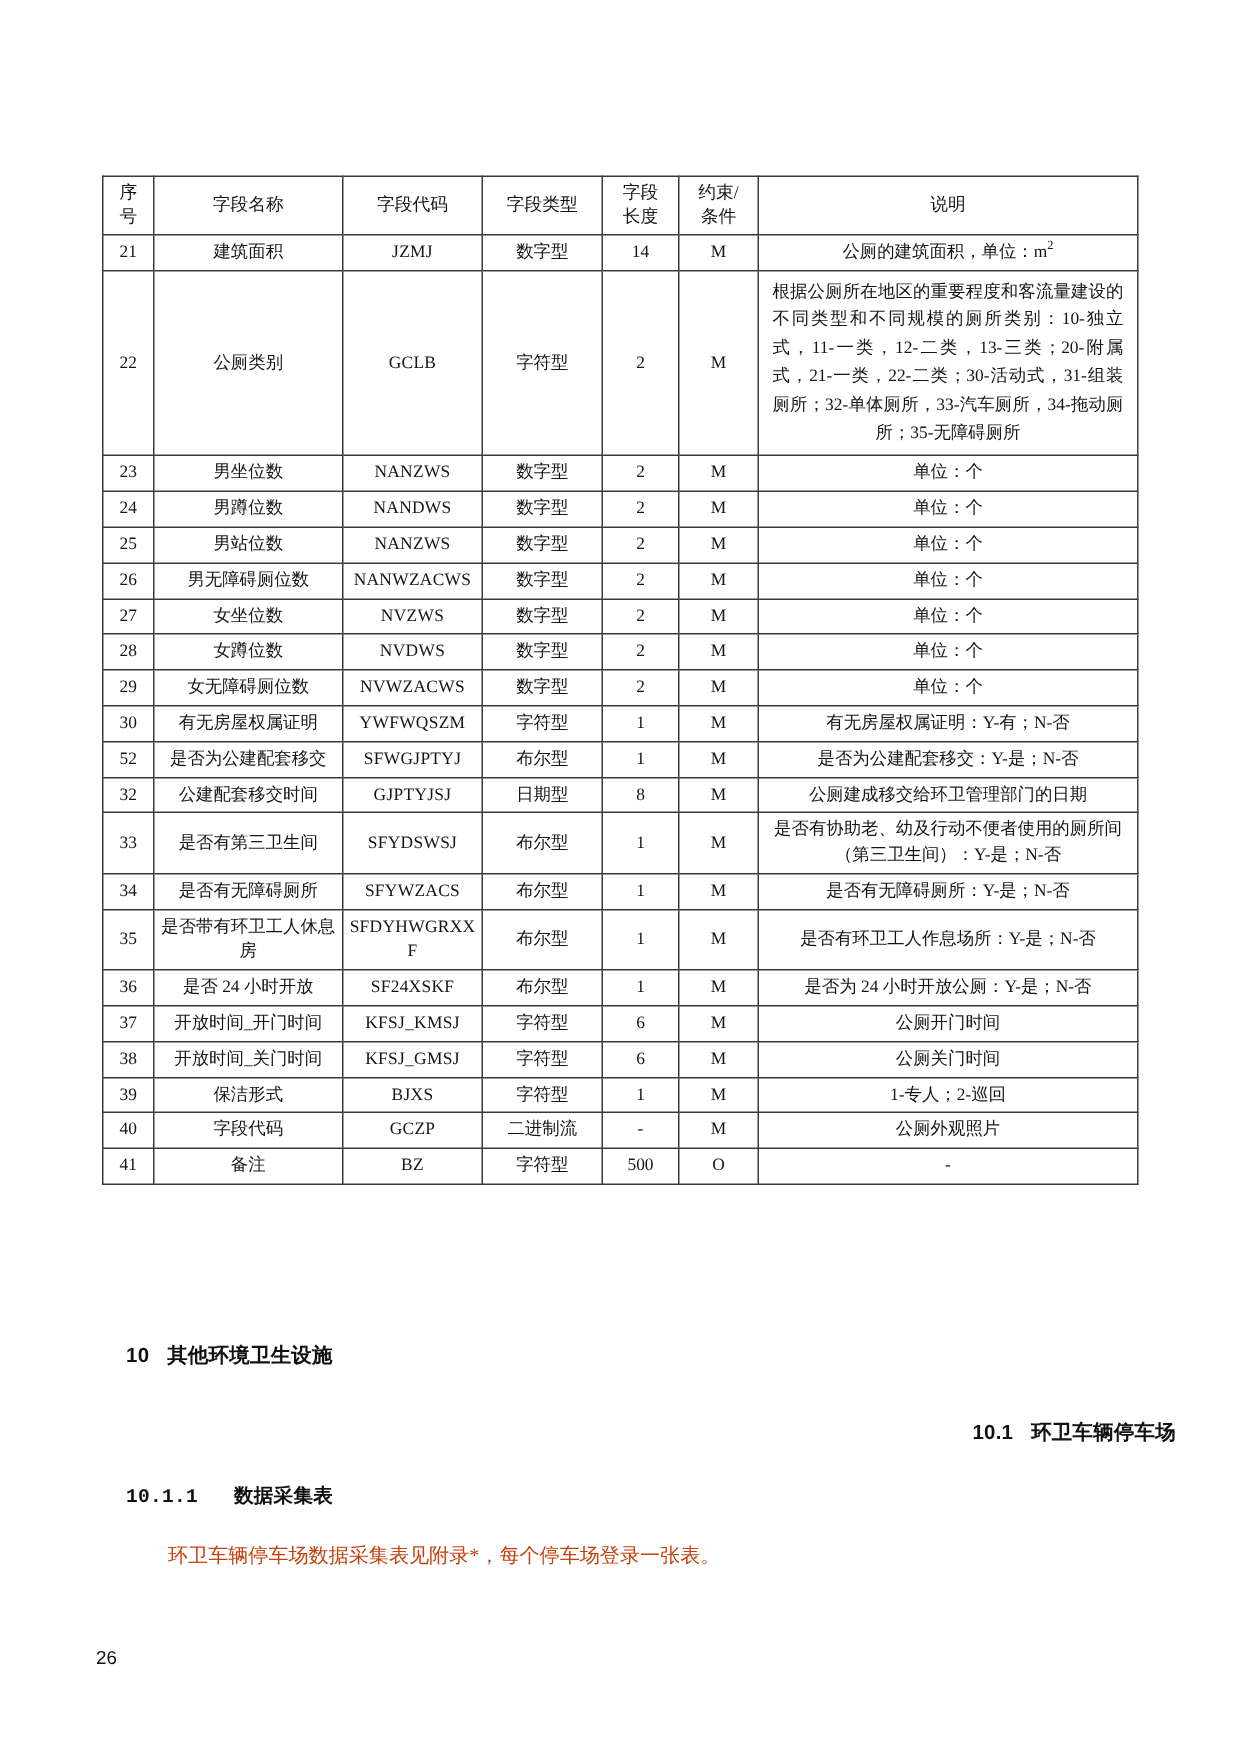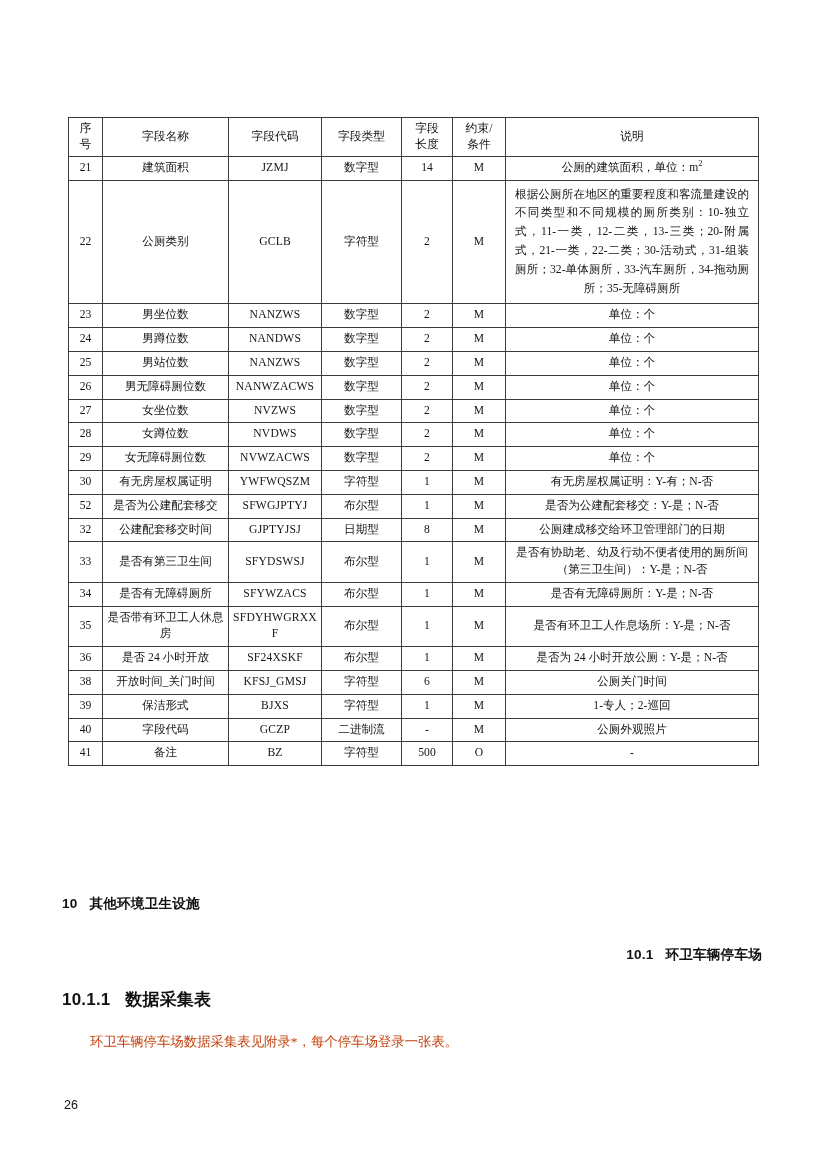--- a/index.html
+++ b/index.html
@@ -85,35 +85,35 @@
     text-align-last: center;
     line-height: 1.62;
     padding: 5px 9px;
   }
   .code-wrap { letter-spacing: 0.2px; margin-top: 19px; }
   sup { font-size: 0.72em; vertical-align: super; line-height: 0; }
 
   
   .sections {
     position: absolute;
-    left: 62px;
+    left: 84px;
     top: 895px;
     width: 700px;
     font-size: 13.4px;
     color: #111;
   }
   .h1, .h2, .h3 {
     font-family: "Liberation Sans", "DejaVu Sans", sans-serif;
     font-weight: bold;
     white-space: pre;
     color: #111;
   }
   .h1 { font-size: 13.6px; margin: 0 0 33px 0; letter-spacing: 0.2px; }
   .h2 { font-size: 13.6px; margin: 0 0 24px 0; letter-spacing: 0.2px; text-align: right; }
-  .h3 { font-size: 17px; margin: 0 0 20px 0; letter-spacing: 0.2px; }
+  .h3 { font-size: 13px; margin: 0 0 20px 0; letter-spacing: 0.2px; font-family: Liberation Mono, monospace; }
   .para {
     font-family: "Liberation Serif", "DejaVu Serif", serif;
     font-size: 13.4px;
     text-indent: 28px;
     margin: 0 0 22px 0;
     line-height: 1.6;
     color: #c2410c;
   }
 
   
@@ -302,20 +302,29 @@
           <tr>
             <td>36</td>
             <td>是否 24 小时开放</td>
             <td class="code-wrap">SF24XSKF</td>
             <td>布尔型</td>
             <td>1</td>
             <td>M</td>
             <td class="desc-cell">是否为 24 小时开放公厕：Y-是；N-否</td>
           </tr>
           <tr>
+            <td>37</td>
+            <td>开放时间_开门时间</td>
+            <td class="code-wrap">KFSJ_KMSJ</td>
+            <td>字符型</td>
+            <td>6</td>
+            <td>M</td>
+            <td class="desc-cell">公厕开门时间</td>
+          </tr>
+          <tr>
             <td>38</td>
             <td>开放时间_关门时间</td>
             <td class="code-wrap">KFSJ_GMSJ</td>
             <td>字符型</td>
             <td>6</td>
             <td>M</td>
             <td class="desc-cell">公厕关门时间</td>
           </tr>
           <tr>
             <td>39</td>

